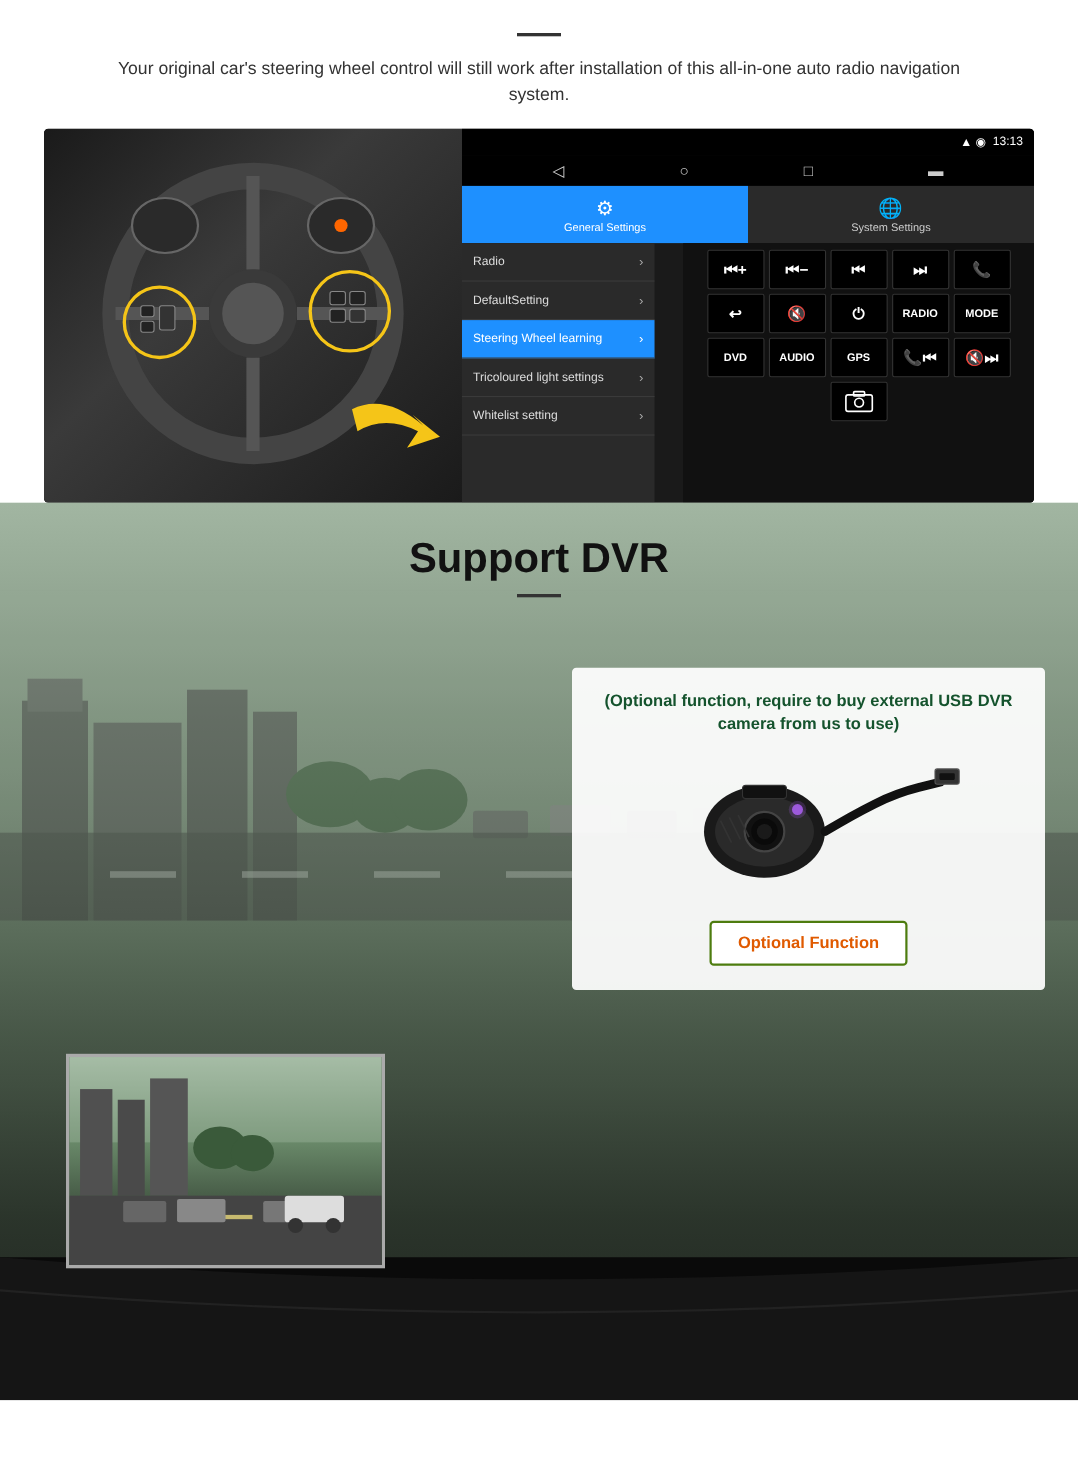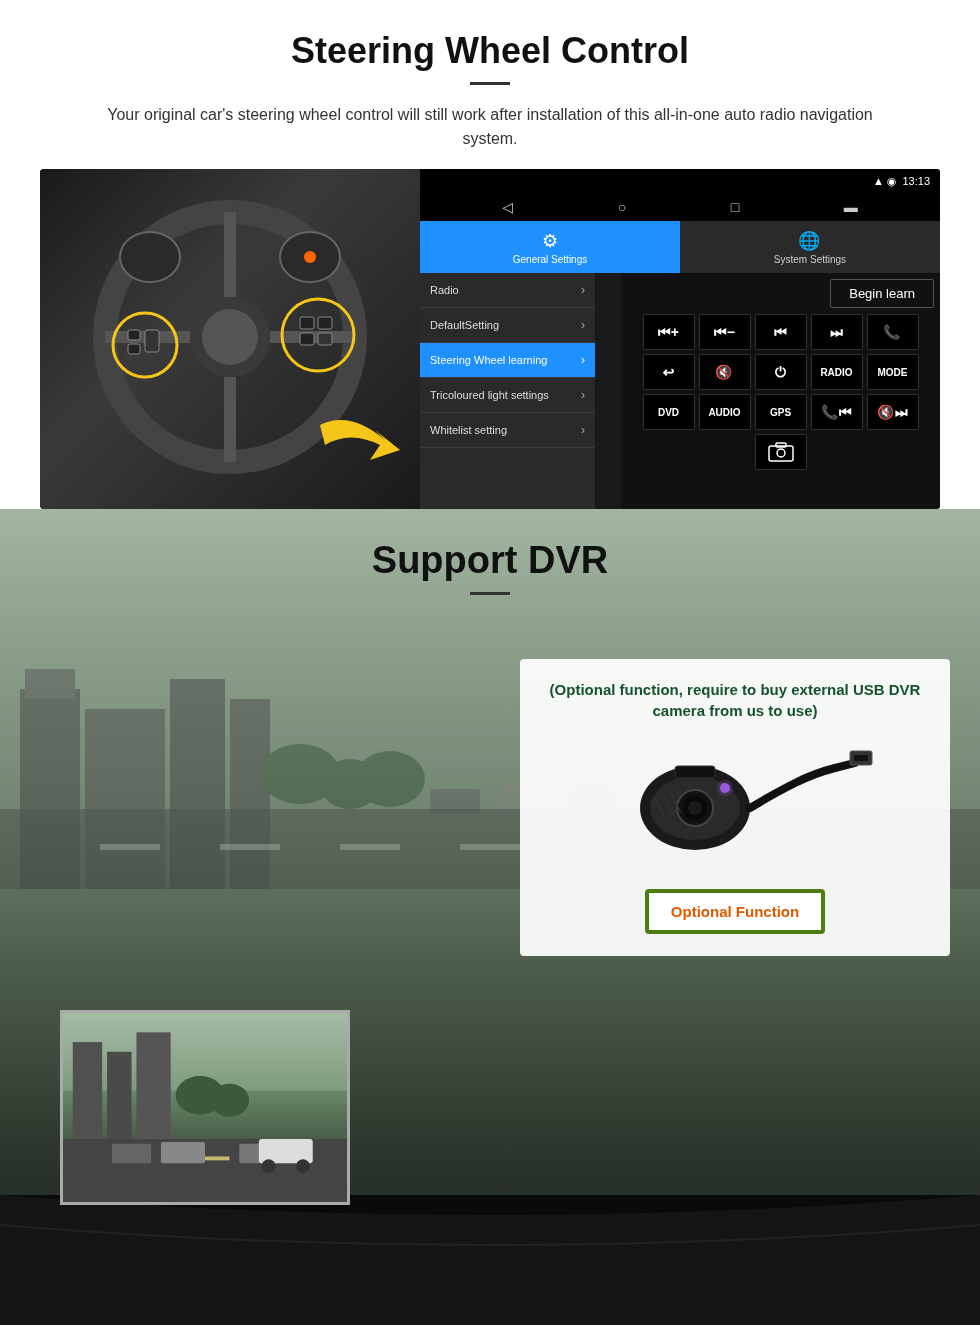--- a/index.html
+++ b/index.html
@@ -275,21 +275,21 @@
     }
     
     .camera-shape {
       width: 280px;
       height: 140px;
     }
     .dvr-optional-btn {
       display: block;
       width: 180px;
       margin: 0 auto;
-      border: 4px solid #4d7c0f;
+      border: 2px solid #4d7c0f;
       background: #fff;
       color: #e05a00;
       font-size: 15px;
       font-weight: bold;
       padding: 10px 20px;
       border-radius: 4px;
       cursor: pointer;
       text-align: center;
     }
 
@@ -327,21 +327,20 @@
       right: 0;
       height: 130px;
       background: linear-gradient(to bottom, rgba(20,20,20,0.9), #0a0a0a);
       z-index: 5;
     }
   </style>
 </head>
 <body>
 
 <div class="section-steering">
-  <h1>Steering Wheel Control</h1>
   <div class="section-divider"></div>
   <p>Your original car's steering wheel control will still work after installation of this all-in-one auto radio navigation system.</p>
 
   <div class="steering-composite">
 
     <div class="steering-photo">
       <div class="steering-photo-bg">
         <div style="position:relative; width:100%; height:100%; display:flex; align-items:center; justify-content:center;">
 
           <div style="position:relative;">
@@ -430,23 +429,20 @@
             <span>Tricoloured light settings</span>
             <span class="chevron">›</span>
           </div>
           <div class="menu-item">
             <span>Whitelist setting</span>
             <span class="chevron">›</span>
           </div>
         </div>
 
         <div class="control-panel">
-          <div class="control-top-row">
-            <button class="begin-learn-btn">Begin learn</button>
-          </div>
 
           <div class="ctrl-row">
             <button class="ctrl-btn">⏮+</button>
             <button class="ctrl-btn">⏮−</button>
             <button class="ctrl-btn">⏮</button>
             <button class="ctrl-btn">⏭</button>
             <button class="ctrl-btn">📞</button>
           </div>
 
           <div class="ctrl-row">

